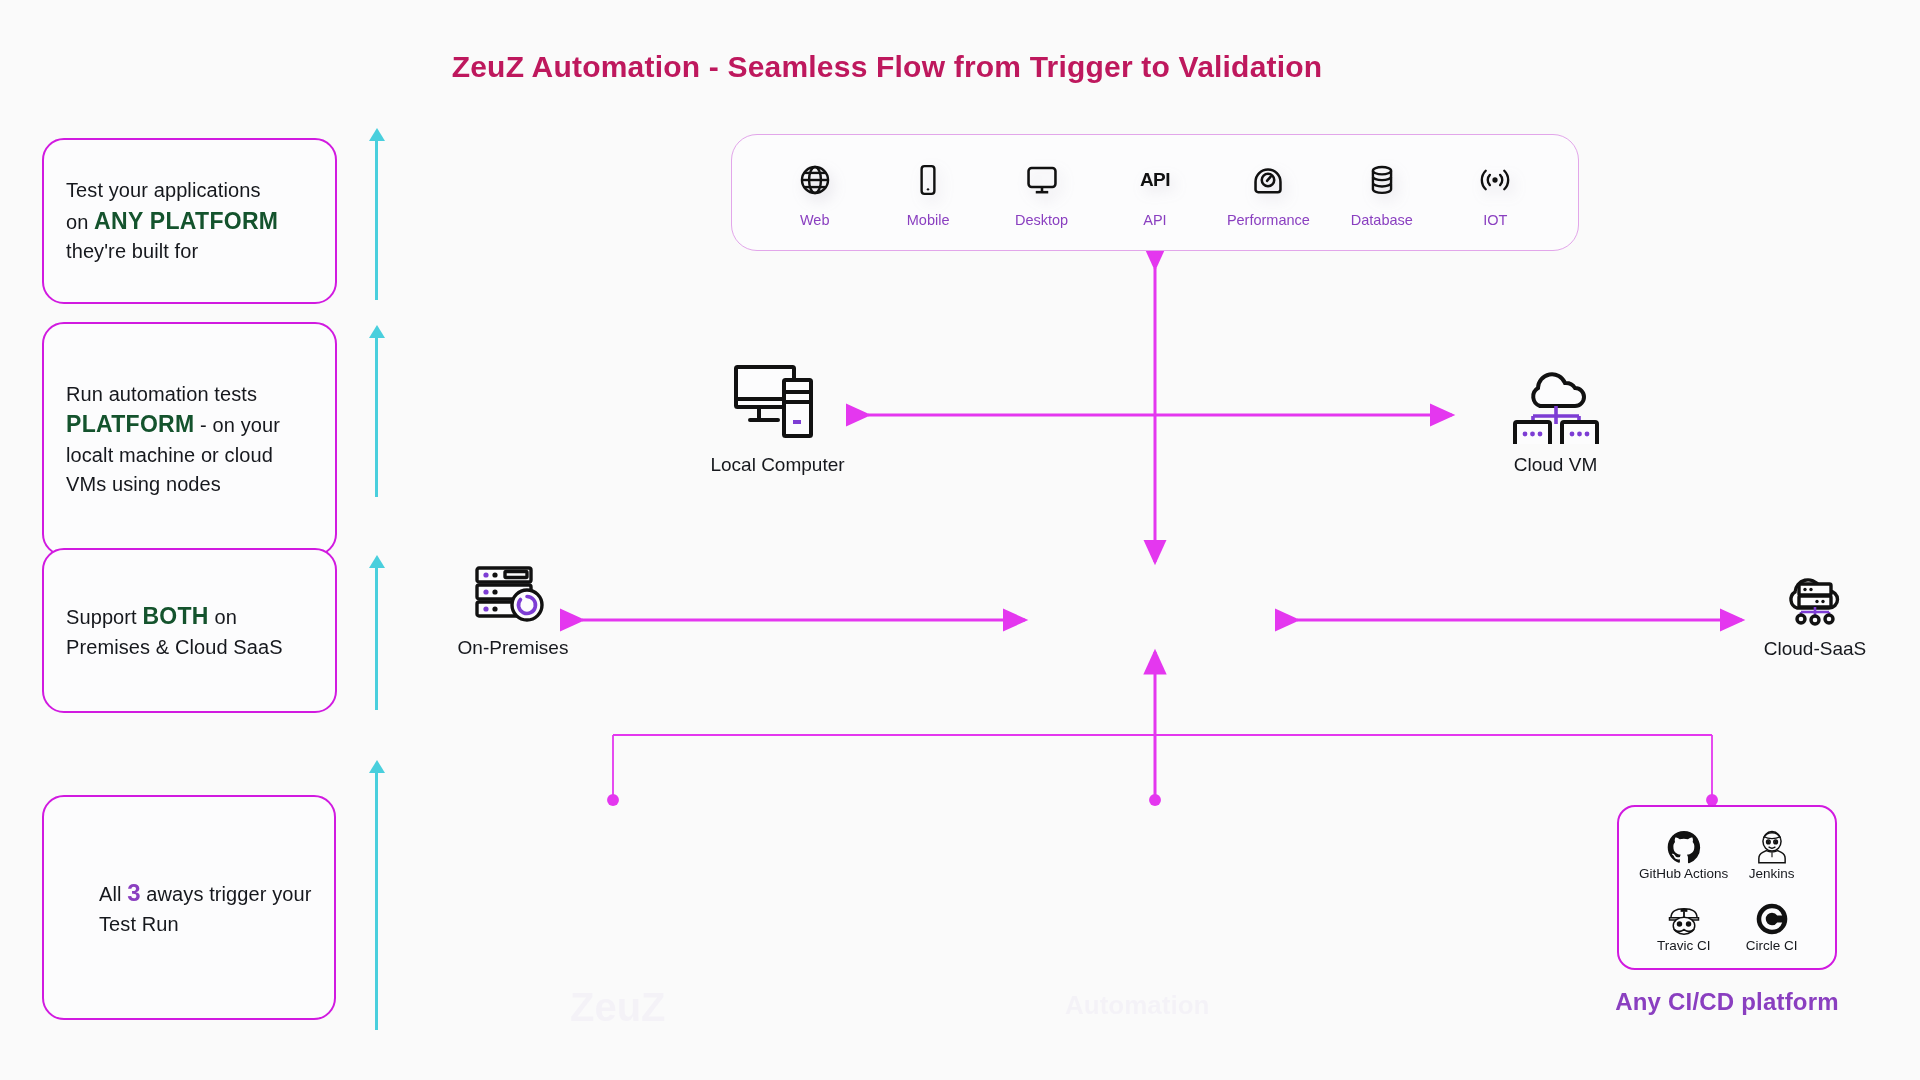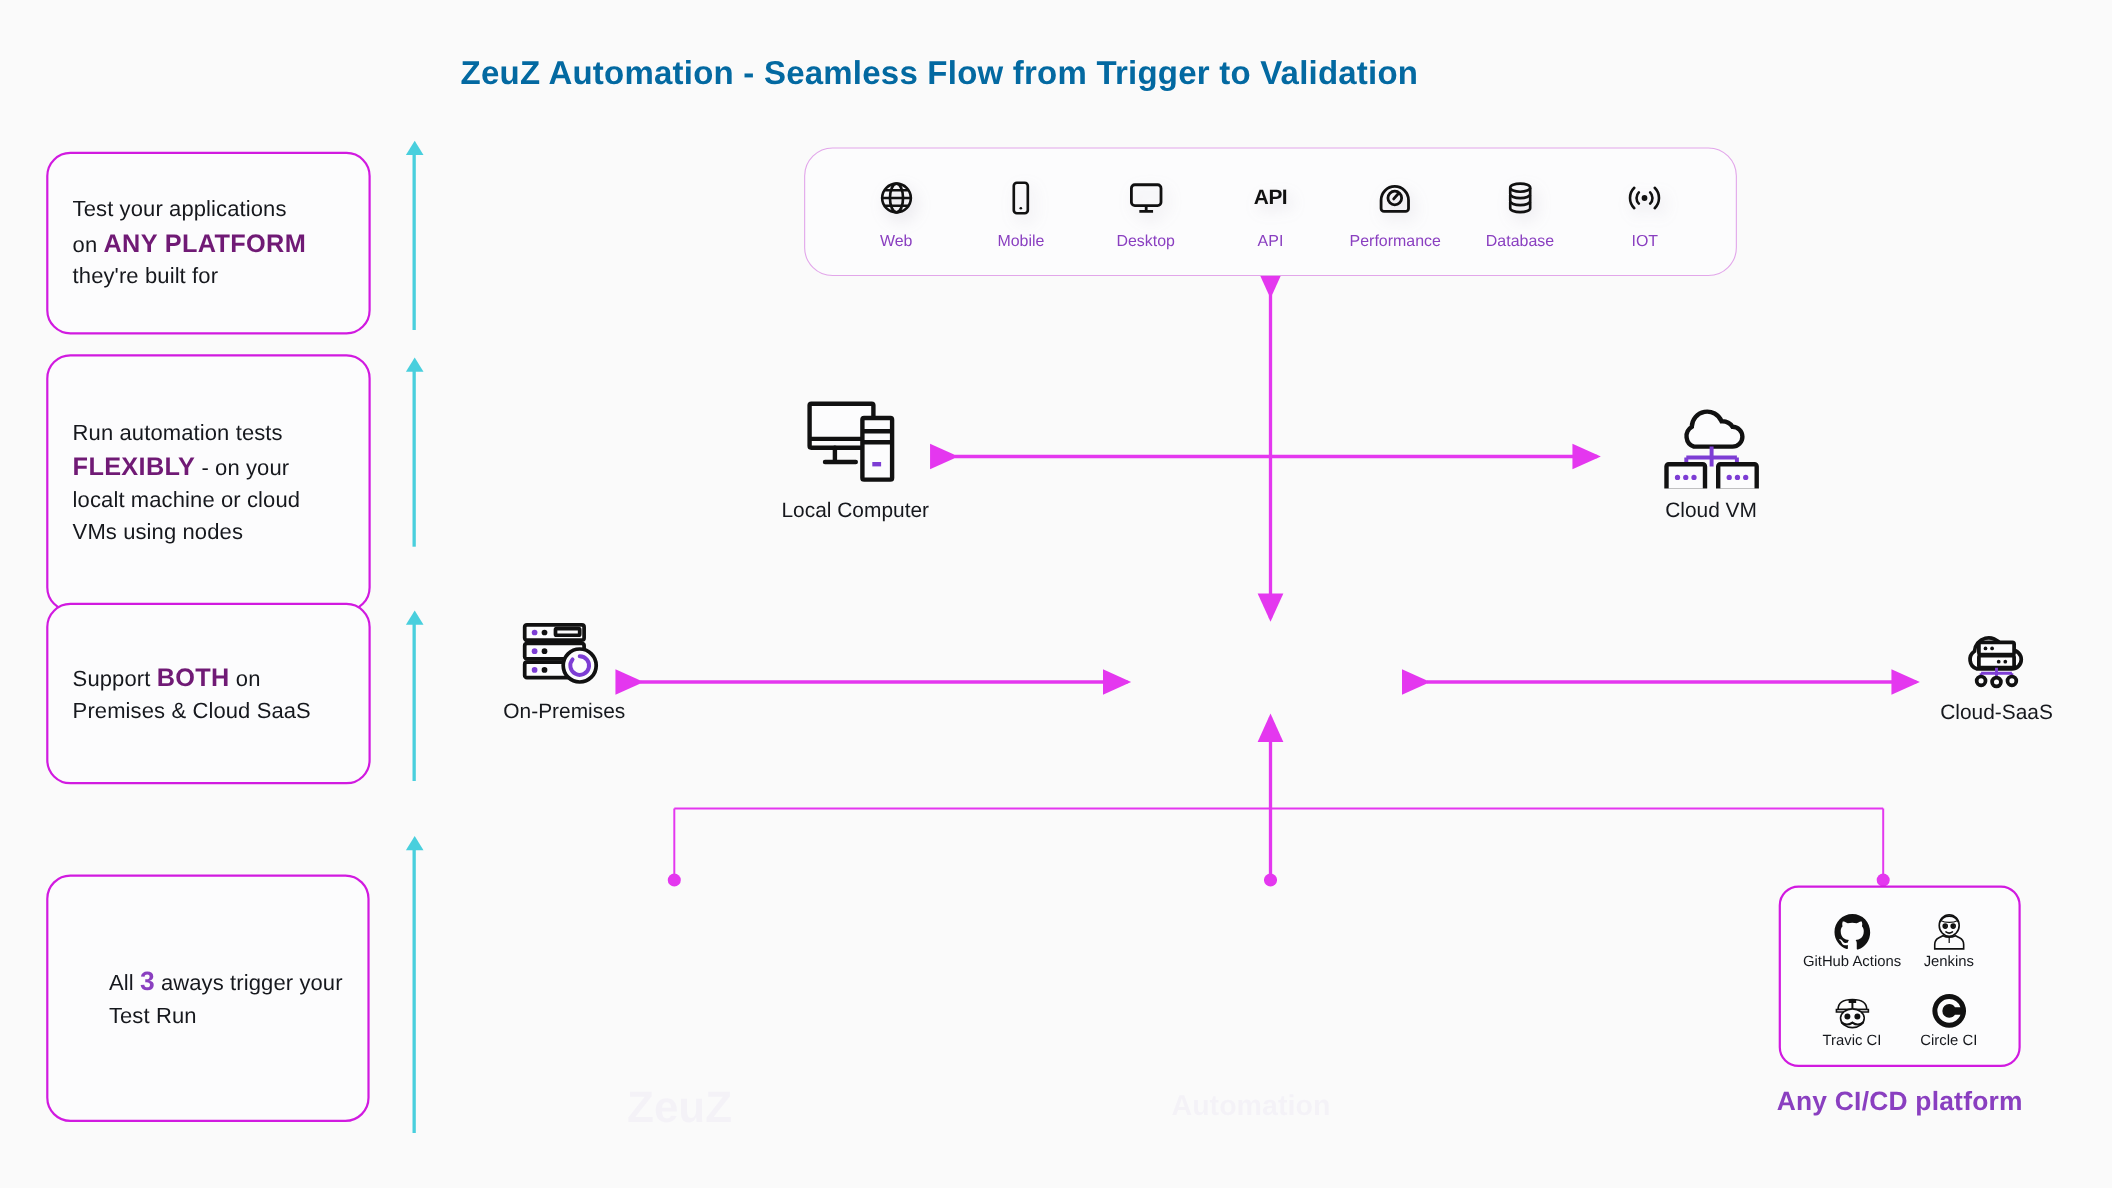--- a/index.html
+++ b/index.html
@@ -10,39 +10,40 @@
     overflow:hidden;
     position:relative;
   }
   #stage{position:absolute;inset:0;}
 
   
   .title{
     position:absolute;left:0;top:50px;width:1708px;
     text-align:center;
     font-size:30px;font-weight:700;letter-spacing:.2px;
-    color:#0369a1;
+    color:#be185d;
+    padding-left:33px;
   }
 
   
   .card{
     position:absolute;
     background:#fcfcfd;
     border:2.5px solid #d11ae0;
     border-radius:22px;
     box-sizing:border-box;
     padding:18px 22px;
     display:flex;align-items:center;
     color:#16181d;
     font-size:20px;
     line-height:1.42;
     font-weight:500;
     letter-spacing:.1px;
   }
-  .card .hl{color:#701a75;font-weight:700;font-size:23px;letter-spacing:.3px;}
+  .card .hl{color:#14532d;font-weight:700;font-size:23px;letter-spacing:.3px;}
   .card .big{color:#8a3fc0;font-weight:700;font-size:24px;}
 
   
   .cyan-arrow{position:absolute;width:16px;}
   .cyan-arrow .shaft{
     position:absolute;left:6px;top:10px;width:3px;height:calc(100% - 10px);
     background:#49cfdd;
   }
   .cyan-arrow .head{
     position:absolute;left:0;top:0;width:0;height:0;
@@ -138,21 +139,21 @@
   <div class="card" style="left:42px;top:138px;width:295px;height:166px;justify-content:flex-end;">
     <div>
       <span>Test your applications</span><br>
       <span>on </span><span class="hl">ANY PLATFORM</span><span> they're built for</span>
     </div>
   </div>
 
   <div class="card" style="left:42px;top:322px;width:295px;height:234px;">
     <div>
       <span>Run automation tests</span><br>
-      <span class="hl">FLEXIBLY</span><span> - on your localt machine or cloud VMs using nodes</span>
+      <span class="hl">PLATFORM</span><span> - on your localt machine or cloud VMs using nodes</span>
     </div>
   </div>
 
   <div class="card" style="left:42px;top:548px;width:295px;height:165px;">
     <div>
       <span>Support </span><span class="hl">BOTH</span><span> on Premises &amp; Cloud SaaS</span>
     </div>
   </div>
 
   <div class="card" style="left:42px;top:795px;width:294px;height:225px;padding-left:55px;">

